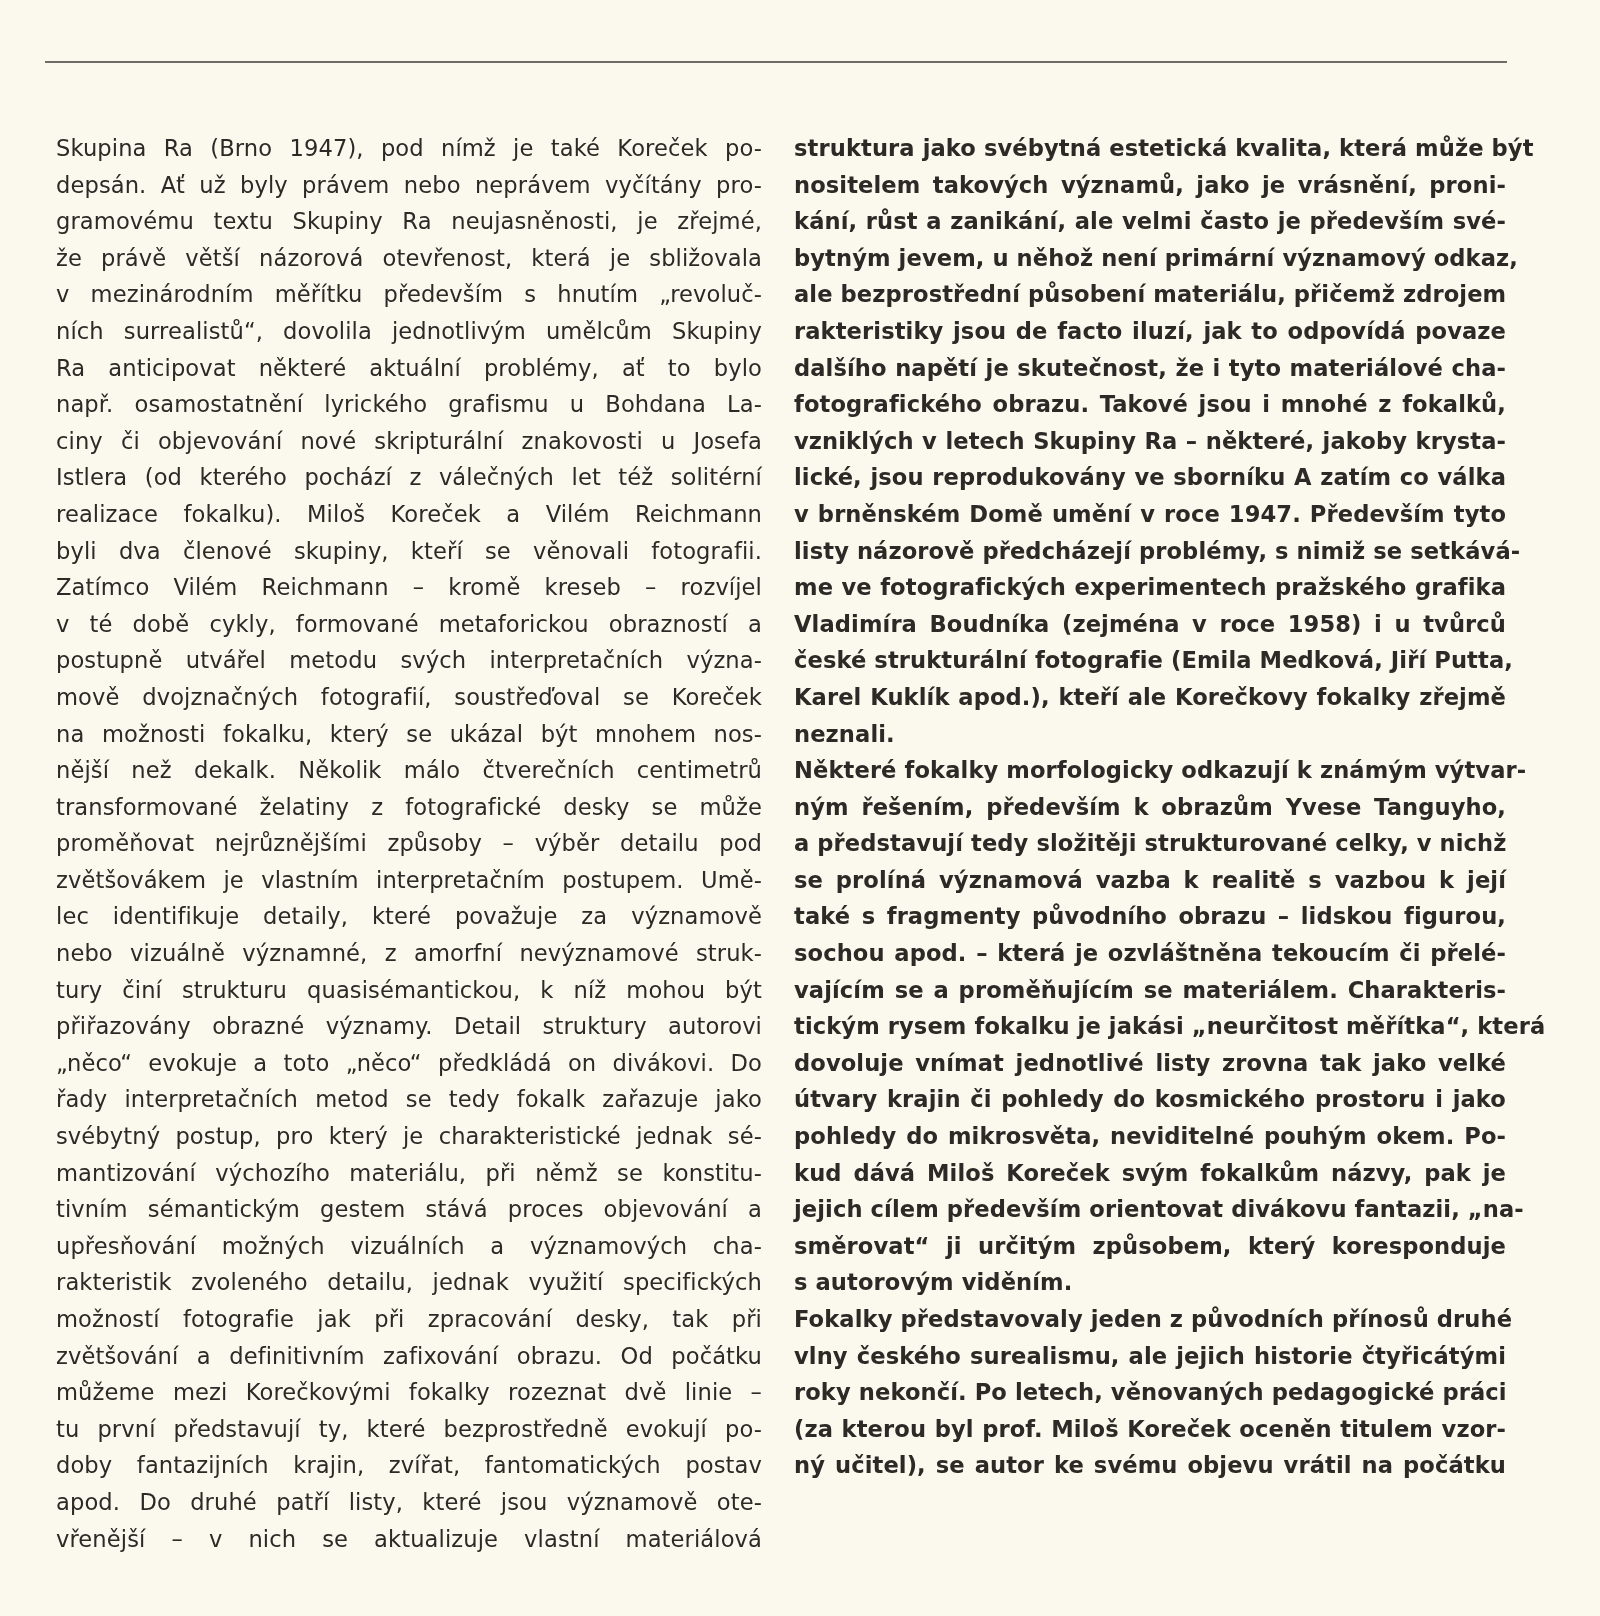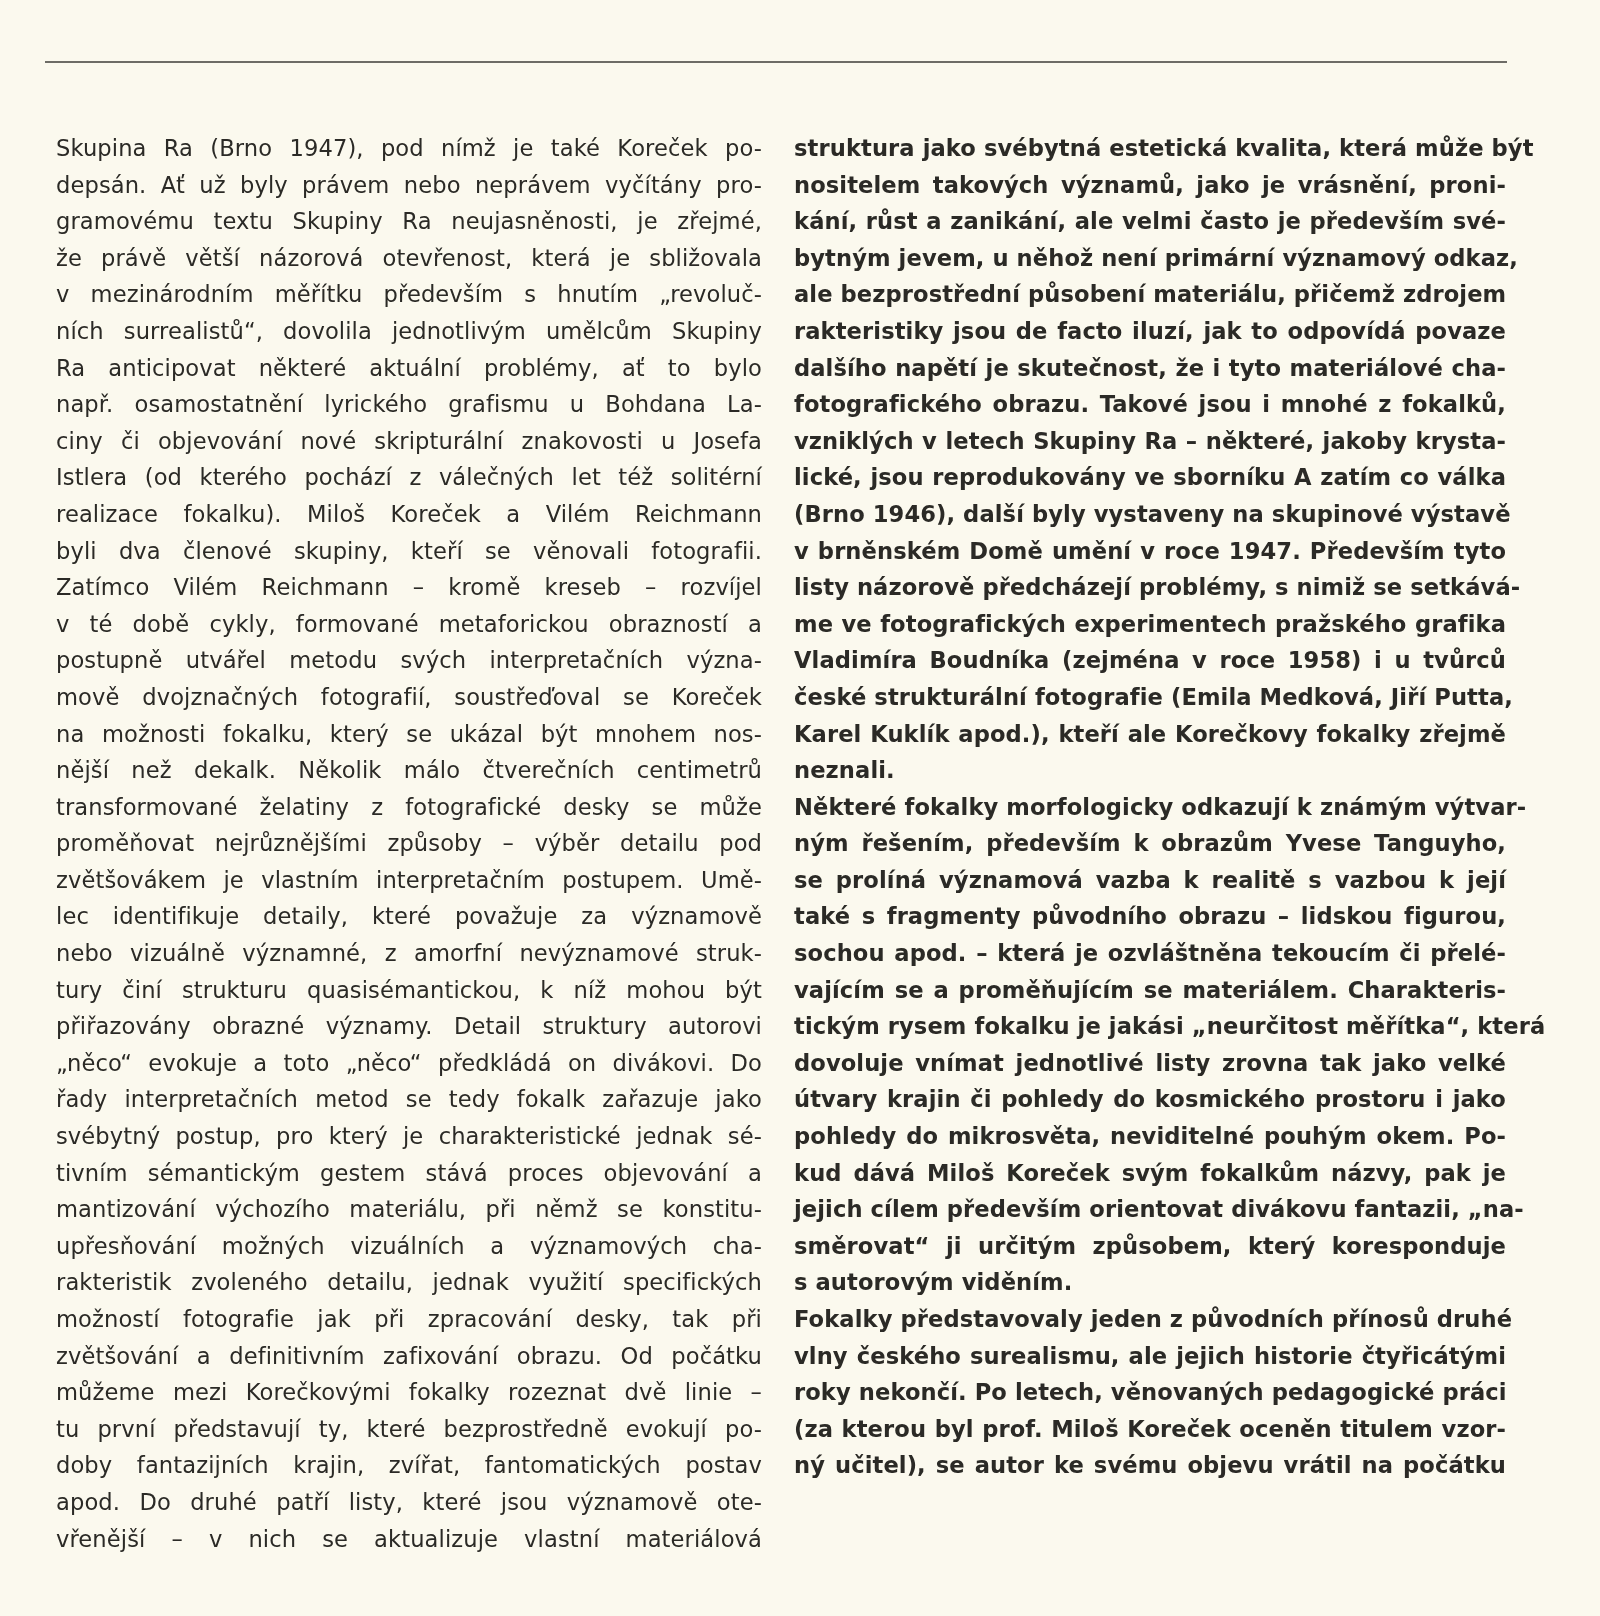--- a/index.html
+++ b/index.html
@@ -77,22 +77,22 @@
     <span class="line">transformované želatiny z fotografické desky se může</span>
     <span class="line">proměňovat nejrůznějšími způsoby – výběr detailu pod</span>
     <span class="line">zvětšovákem je vlastním interpretačním postupem. Umě-</span>
     <span class="line">lec identifikuje detaily, které považuje za významově</span>
     <span class="line">nebo vizuálně významné, z amorfní nevýznamové struk-</span>
     <span class="line">tury činí strukturu quasisémantickou, k níž mohou být</span>
     <span class="line">přiřazovány obrazné významy. Detail struktury autorovi</span>
     <span class="line">„něco“ evokuje a toto „něco“ předkládá on divákovi. Do</span>
     <span class="line">řady interpretačních metod se tedy fokalk zařazuje jako</span>
     <span class="line">svébytný postup, pro který je charakteristické jednak sé-</span>
+    <span class="line">mantizování výchozího materiálu, při němž se konstitu-</span>
     <span class="line">tivním sémantickým gestem stává proces objevování a</span>
-    <span class="line">mantizování výchozího materiálu, při němž se konstitu-</span>
     <span class="line">upřesňování možných vizuálních a významových cha-</span>
     <span class="line">rakteristik zvoleného detailu, jednak využití specifických</span>
     <span class="line">možností fotografie jak při zpracování desky, tak při</span>
     <span class="line">zvětšování a definitivním zafixování obrazu. Od počátku</span>
     <span class="line">můžeme mezi Korečkovými fokalky rozeznat dvě linie –</span>
     <span class="line">tu první představují ty, které bezprostředně evokují po-</span>
     <span class="line">doby fantazijních krajin, zvířat, fantomatických postav</span>
     <span class="line">apod. Do druhé patří listy, které jsou významově ote-</span>
     <span class="line">vřenější – v nich se aktualizuje vlastní materiálová</span>
   </div>
@@ -100,30 +100,30 @@
     <span class="line">struktura jako svébytná estetická kvalita, která může být</span>
     <span class="line">nositelem takových významů, jako je vrásnění, proni-</span>
     <span class="line">kání, růst a zanikání, ale velmi často je především své-</span>
     <span class="line">bytným jevem, u něhož není primární významový odkaz,</span>
     <span class="line">ale bezprostřední působení materiálu, přičemž zdrojem</span>
     <span class="line">rakteristiky jsou de facto iluzí, jak to odpovídá povaze</span>
     <span class="line">dalšího napětí je skutečnost, že i tyto materiálové cha-</span>
     <span class="line">fotografického obrazu. Takové jsou i mnohé z fokalků,</span>
     <span class="line">vzniklých v letech Skupiny Ra – některé, jakoby krysta-</span>
     <span class="line">lické, jsou reprodukovány ve sborníku A zatím co válka</span>
-    <span class="line">(Brno 1946), další byly vystaveny na skupinové výstavě</span>
     <span class="line">v brněnském Domě umění v roce 1947. Především tyto</span>
     <span class="line">listy názorově předcházejí problémy, s nimiž se setkává-</span>
     <span class="line">me ve fotografických experimentech pražského grafika</span>
     <span class="line">Vladimíra Boudníka (zejména v roce 1958) i u tvůrců</span>
     <span class="line">české strukturální fotografie (Emila Medková, Jiří Putta,</span>
     <span class="line">Karel Kuklík apod.), kteří ale Korečkovy fokalky zřejmě</span>
     <span class="line last">neznali.</span>
     <span class="line">Některé fokalky morfologicky odkazují k známým výtvar-</span>
     <span class="line">ným řešením, především k obrazům Yvese Tanguyho,</span>
+    <span class="line">a představují tedy složitěji strukturované celky, v nichž</span>
     <span class="line">se prolíná významová vazba k realitě s vazbou k její</span>
     <span class="line">také s fragmenty původního obrazu – lidskou figurou,</span>
     <span class="line">sochou apod. – která je ozvláštněna tekoucím či přelé-</span>
     <span class="line">vajícím se a proměňujícím se materiálem. Charakteris-</span>
     <span class="line">tickým rysem fokalku je jakási „neurčitost měřítka“, která</span>
     <span class="line">dovoluje vnímat jednotlivé listy zrovna tak jako velké</span>
     <span class="line">útvary krajin či pohledy do kosmického prostoru i jako</span>
     <span class="line">pohledy do mikrosvěta, neviditelné pouhým okem. Po-</span>
     <span class="line">kud dává Miloš Koreček svým fokalkům názvy, pak je</span>
     <span class="line">jejich cílem především orientovat divákovu fantazii, „na-</span>

